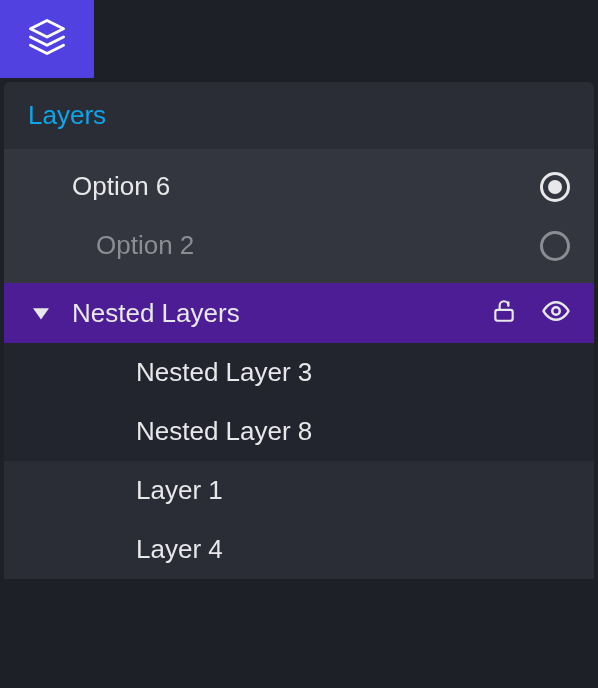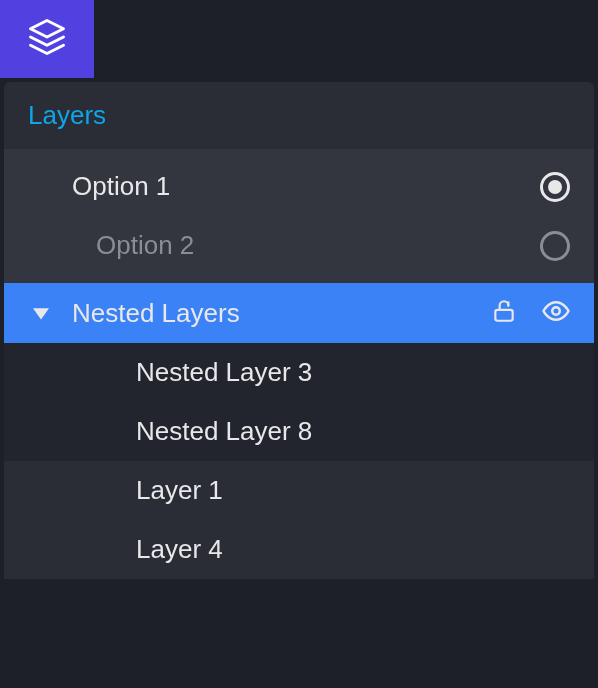--- a/index.html
+++ b/index.html
@@ -84,21 +84,21 @@
       border-radius: 50%;
       position: absolute;
       top: 50%;
       left: 50%;
       transform: translate(-50%, -50%);
     }
     .group-row {
       display: flex;
       align-items: center;
       padding: 14px 22px 14px 28px;
-      background: #3b82f6;
+      background: #4c1d95;
       cursor: pointer;
     }
     .group-row.alt {
       background: #2a2c36;
     }
     .chevron {
       width: 18px;
       height: 18px;
       margin-right: 22px;
       display: flex;
@@ -151,21 +151,21 @@
     </span>
   </div>
 </div>
 
 <div class="panel-header">Layers</div>
 
 <div class="panel-body">
 
   <div class="option-block">
     <div class="option-row">
-      <span class="option-label">Option 1</span>
+      <span class="option-label">Option 6</span>
       <span class="radio">
         <span class="radio-outer"></span>
         <span class="radio-inner"></span>
       </span>
     </div>
     <div class="option-row dimmed">
       <span class="option-label">Option 2</span>
       <span class="radio">
         <span class="radio-outer dim"></span>
       </span>

